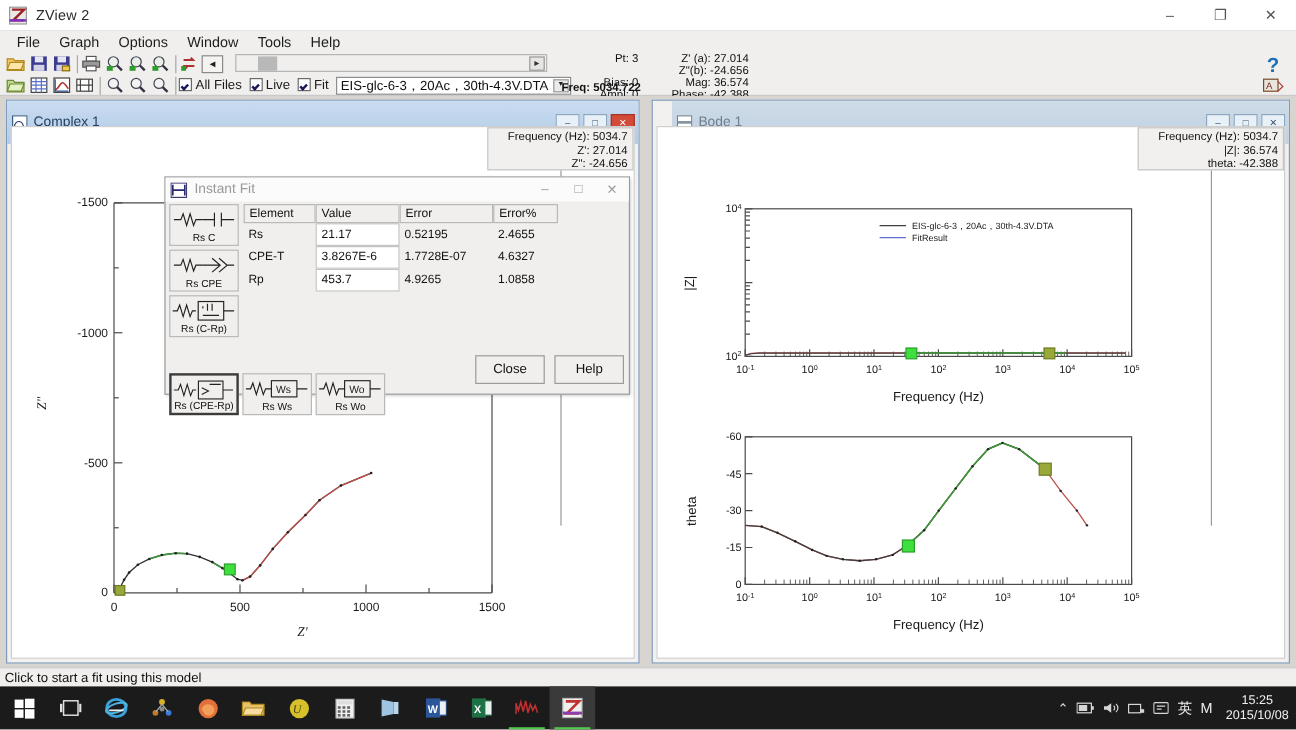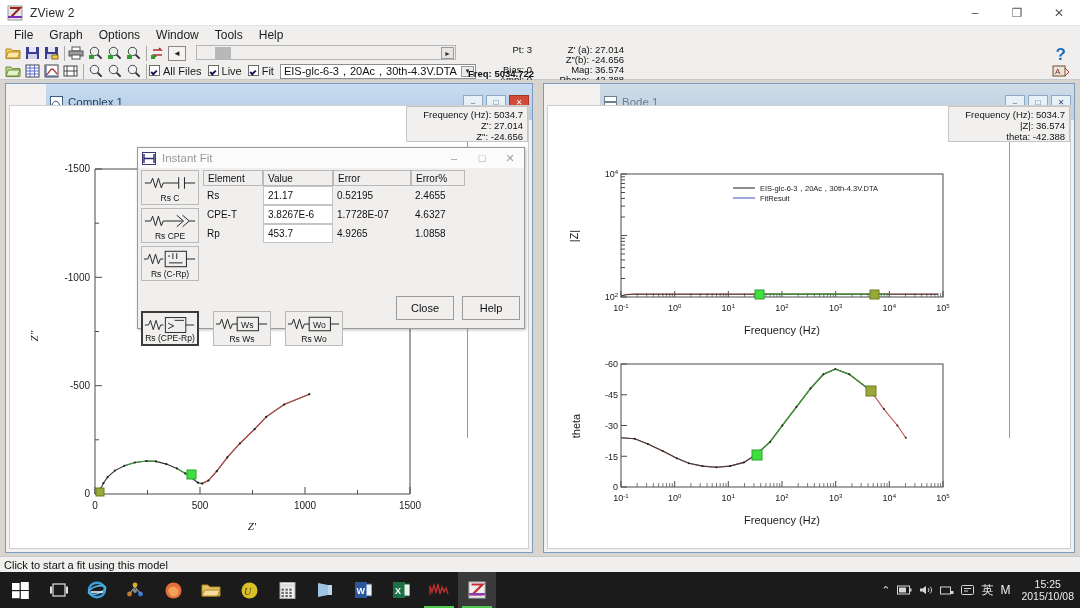--- a/index.html
+++ b/index.html
@@ -110,21 +110,20 @@
     background:#d8d4cf;
   }
 
   
   .child {
     position:absolute; background:#f2f1f0; border:1px solid #7d9bbd;
   }
   .child-title {
     height:36px; display:flex; align-items:center; padding-left:4px;
     background: linear-gradient(#c9dcf0,#b2cbe6);
-    margin-left: 40px;
   }
   .child-title.inactive { background: linear-gradient(#cfdce8,#bfd0e0); }
   .child-title .ct-text { font-size:11.5px; color:#1e3c5c; margin-left:5px; }
   .child-title.inactive .ct-text { color:#6e7f90; }
   .ct-btns { margin-left:auto; display:flex; gap:3px; padding-right:3px; }
   .ct-btn {
     width:20px;height:14px;border:1px solid #8fa8c2;background:#e9f1f8;
     display:flex;align-items:center;justify-content:center;font-size:8px;color:#33506e;
   }
   .ct-btn.close-red { background:#d24a38; border-color:#a23524; color:#fff; }
@@ -152,21 +151,21 @@
     margin-bottom:3px; position:relative;
   }
   .model-btn.selected { border:2px solid #3b3b3b; }
   .model-cap {
     position:absolute; left:0; bottom:1px; width:100%; text-align:center;
     font-size:8.5px; color:#111; line-height:9px;
   }
   .model-svg { position:absolute; left:0; top:1px; width:100%; height:22px; }
 
   .model-row { position:absolute; left:3px; top:143px; display:flex; }
-  .model-row .model-btn { margin-right:14px; }
+  .model-row .model-btn { margin-right:3px; }
 
   .tbl { position:absolute; left:65px; top:2px; right:3px; }
   .tbl-head { display:flex; }
   .th {
     height:16px; border:1px solid #b9b9b9; background:#f0efee;
     font-size:10px; color:#111; display:flex; align-items:center; padding-left:4px;
   }
   .tbl-row { display:flex; }
   .td {
     height:19px; font-size:10px; color:#111; display:flex; align-items:center; padding-left:4px;

